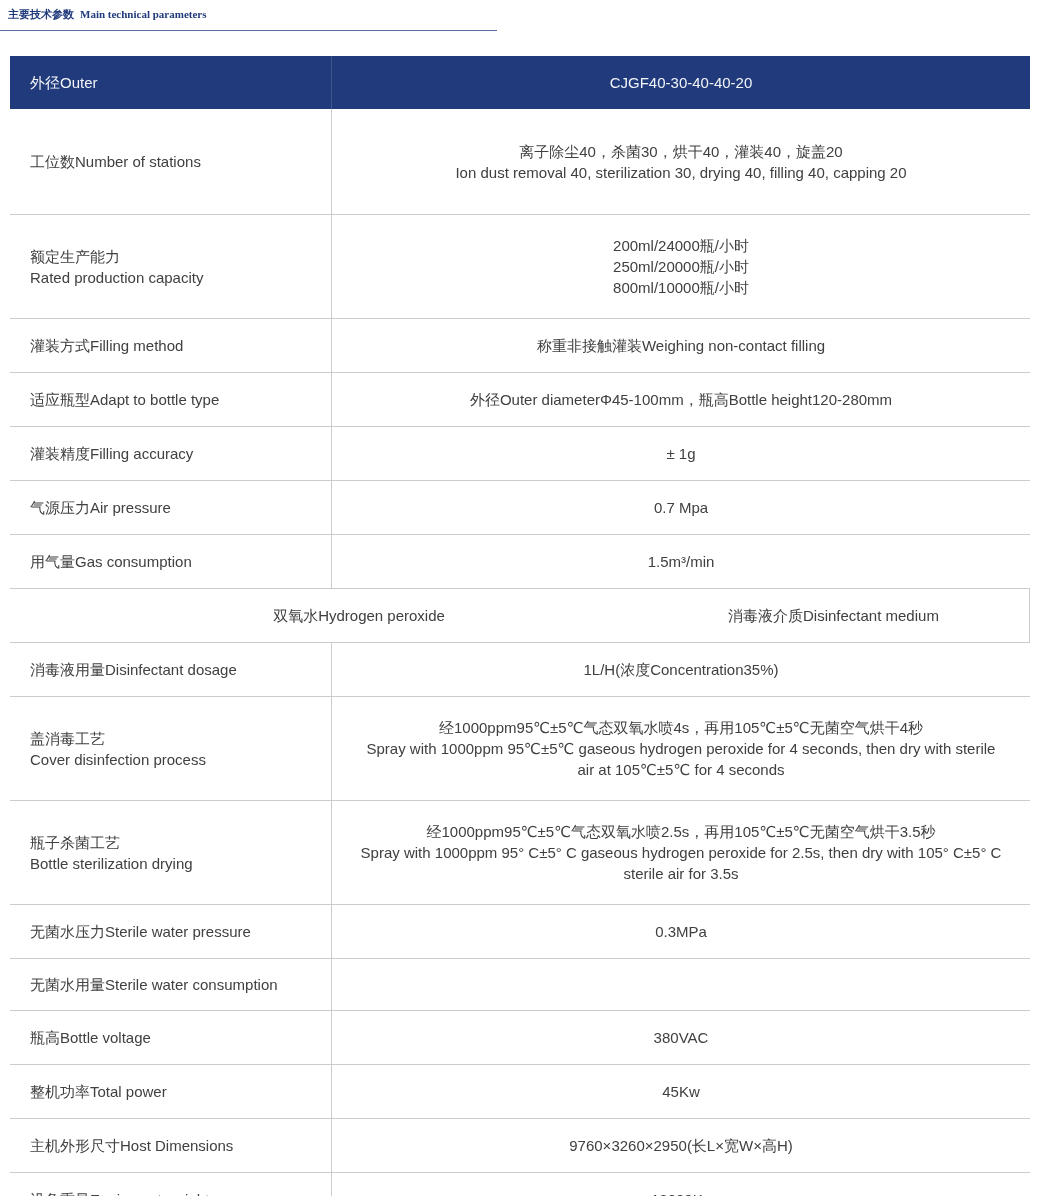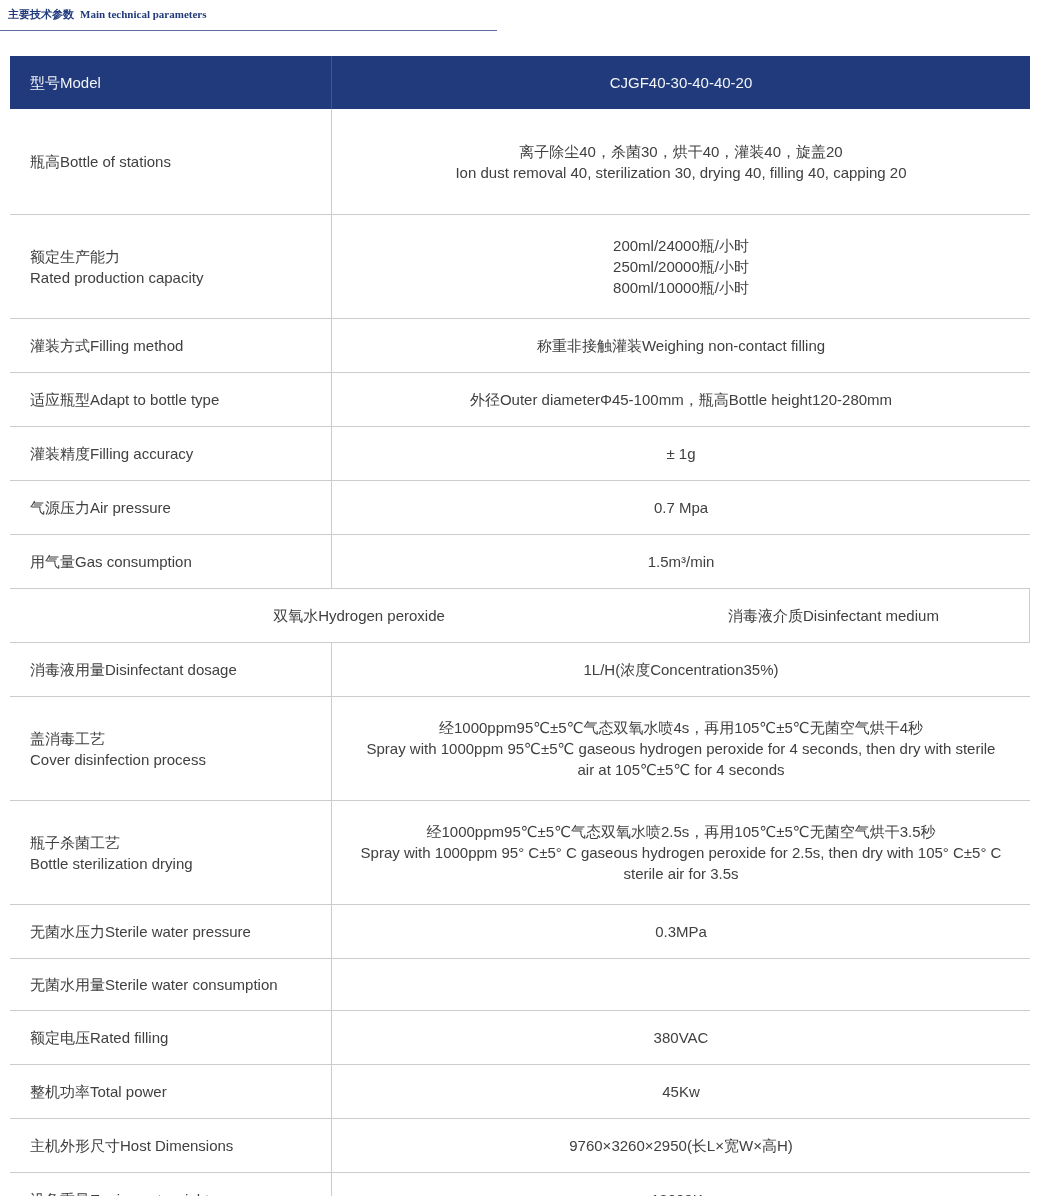--- a/index.html
+++ b/index.html
@@ -69,30 +69,30 @@
 
 <div class="page">
 
   <div class="title">
     <span class="title-cn">主要技术参数</span><span class="title-en">Main technical parameters</span>
   </div>
 
   <div class="spec-table">
     <div class="row header">
       <div class="cell label">
-        <div class="line">型号Model</div>
+        <div class="line">外径Outer</div>
       </div>
       <div class="cell value">
         <div class="line">CJGF40-30-40-40-20</div>
       </div>
     </div>
     <div id="rows">
         <div class="row tall xtall">
           <div class="cell label">
-            <div class="line">瓶高Bottle of stations</div>
+            <div class="line">工位数Number of stations</div>
           </div>
           <div class="cell value">
             <div class="line">离子除尘40，杀菌30，烘干40，灌装40，旋盖20</div>
             <div class="line">Ion dust removal 40, sterilization 30, drying 40, filling 40, capping 20</div>
           </div>
         </div>
         <div class="row tall">
           <div class="cell label">
             <div class="line">额定生产能力</div>
             <div class="line">Rated production capacity</div>
@@ -187,21 +187,21 @@
             <div class="line">0.3MPa</div>
           </div>
         </div>
         <div class="row">
           <div class="cell label">
             <div class="line">无菌水用量Sterile water consumption</div>
           </div>
         </div>
         <div class="row">
           <div class="cell label">
-            <div class="line">额定电压Rated filling</div>
+            <div class="line">瓶高Bottle voltage</div>
           </div>
           <div class="cell value">
             <div class="line">380VAC</div>
           </div>
         </div>
         <div class="row">
           <div class="cell label">
             <div class="line">整机功率Total power</div>
           </div>
           <div class="cell value">

